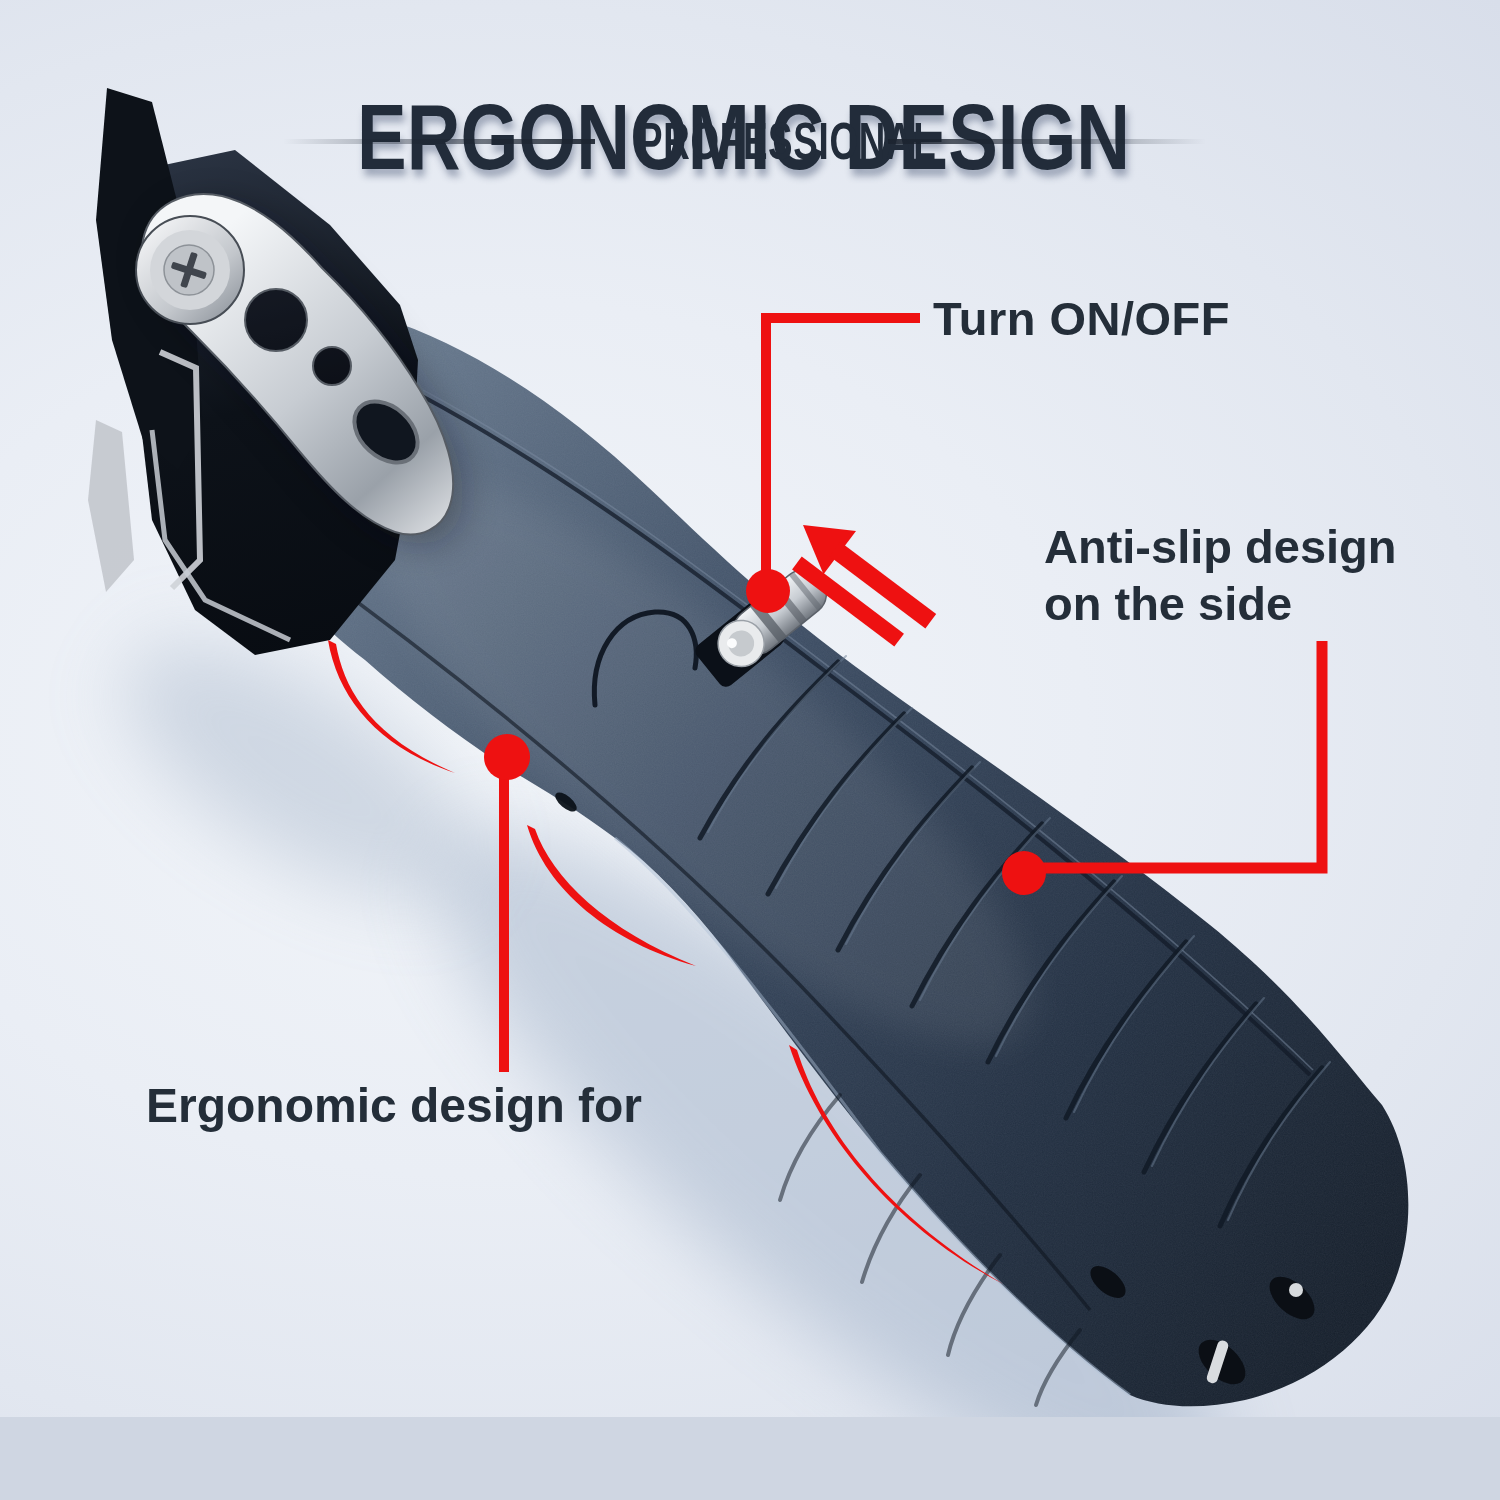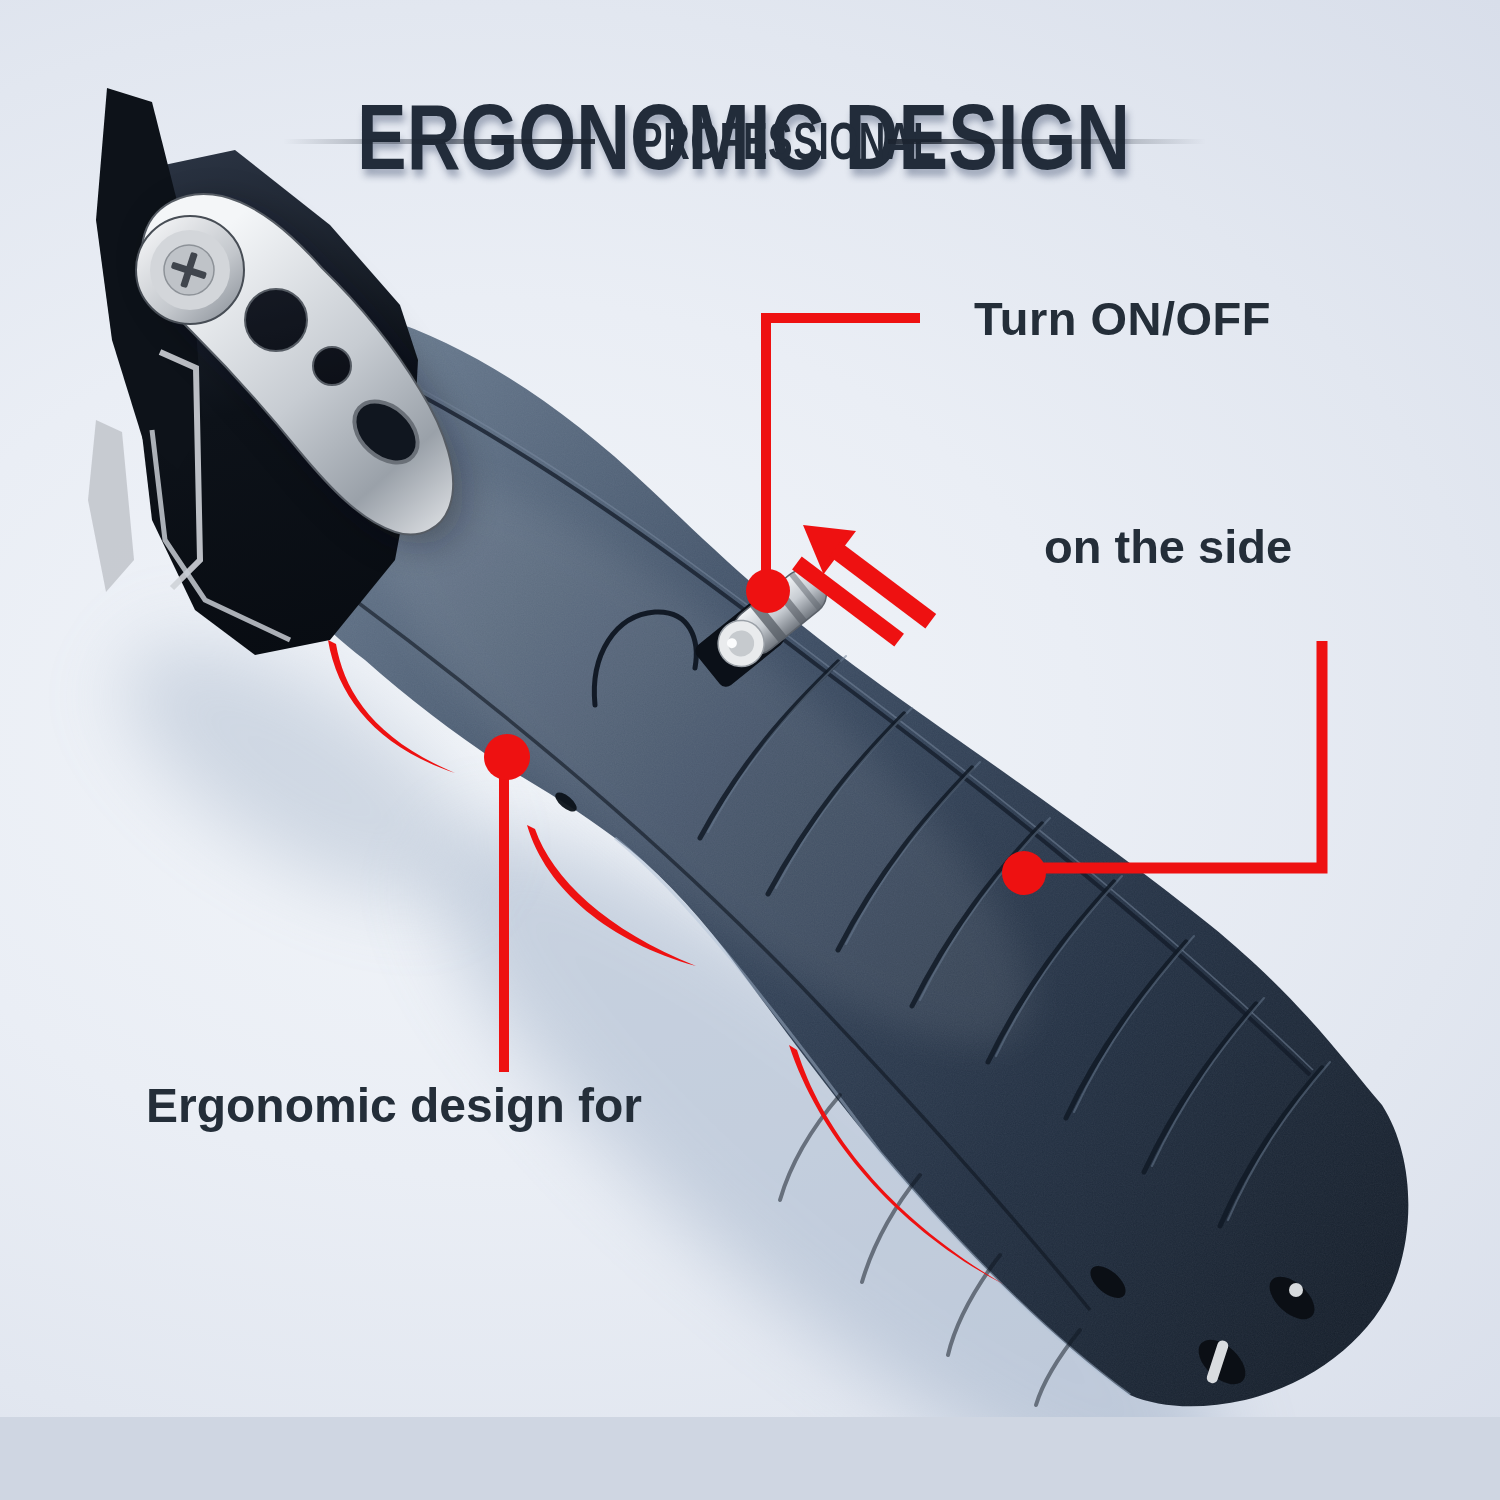--- a/index.html
+++ b/index.html
@@ -17,21 +17,21 @@
   .subtitle{
     position:absolute;left:596px;top:112px;width:300px;text-align:center;
     font-size:51px;font-weight:bold;letter-spacing:1px;white-space:nowrap;
     transform:scaleX(.72);transform-origin:center;
   }
   .divider{position:absolute;top:139px;height:5px;}
   .divider.left{left:283px;width:312px;background:linear-gradient(to right,rgba(28,36,48,0),rgba(28,36,48,.92));}
   .divider.right{left:888px;width:318px;background:linear-gradient(to left,rgba(28,36,48,0),rgba(28,36,48,.92));}
   .callout-text{position:absolute;font-weight:bold;white-space:nowrap;}
   .callout-text .ln{display:block;}
-  .t-onoff{left:933px;top:291px;font-size:47px;letter-spacing:.5px;margin-left:41px;}
+  .t-onoff{left:933px;top:291px;font-size:47px;letter-spacing:.5px;}
   .t-antislip{left:1044px;top:518px;font-size:47px;line-height:57px;}
   .t-ergo{left:146px;top:1076px;font-size:48px;line-height:60px;text-align:right;}
   svg{position:absolute;left:0;top:0;}
 </style>
 </head>
 <body>
 
 <div class="canvas">
 
   <h1 class="page-title" style="color: rgb(34, 44, 58);">ERGONOMIC DESIGN</h1>
@@ -230,19 +230,20 @@
 
       <path d="M 328,640 C 338,700 380,748 455,773 C 372,738 344,690 336,644 Z" fill="#ee1111"></path>
       <path d="M 527,825 C 546,890 610,942 696,966 C 606,930 552,878 535,829 Z" fill="#ee1111"></path>
       <path d="M 789,1045 C 820,1140 900,1230 1003,1284 C 888,1216 822,1130 797,1050 Z" fill="#ee1111"></path>
     </g>
   </svg>
 
   <div class="callout-text t-onoff" style="color: rgb(36, 46, 57);">Turn ON/OFF</div>
 
   <div class="callout-text t-antislip" style="color: rgb(36, 46, 57);">
+    <span class="ln">Anti-slip design</span>
     <span class="ln">on the side</span>
   </div>
 
   <div class="callout-text t-ergo" style="color: rgb(36, 46, 57);">
     <span class="ln">Ergonomic design for</span>
   </div>
 </div>
 
 </body></html>

